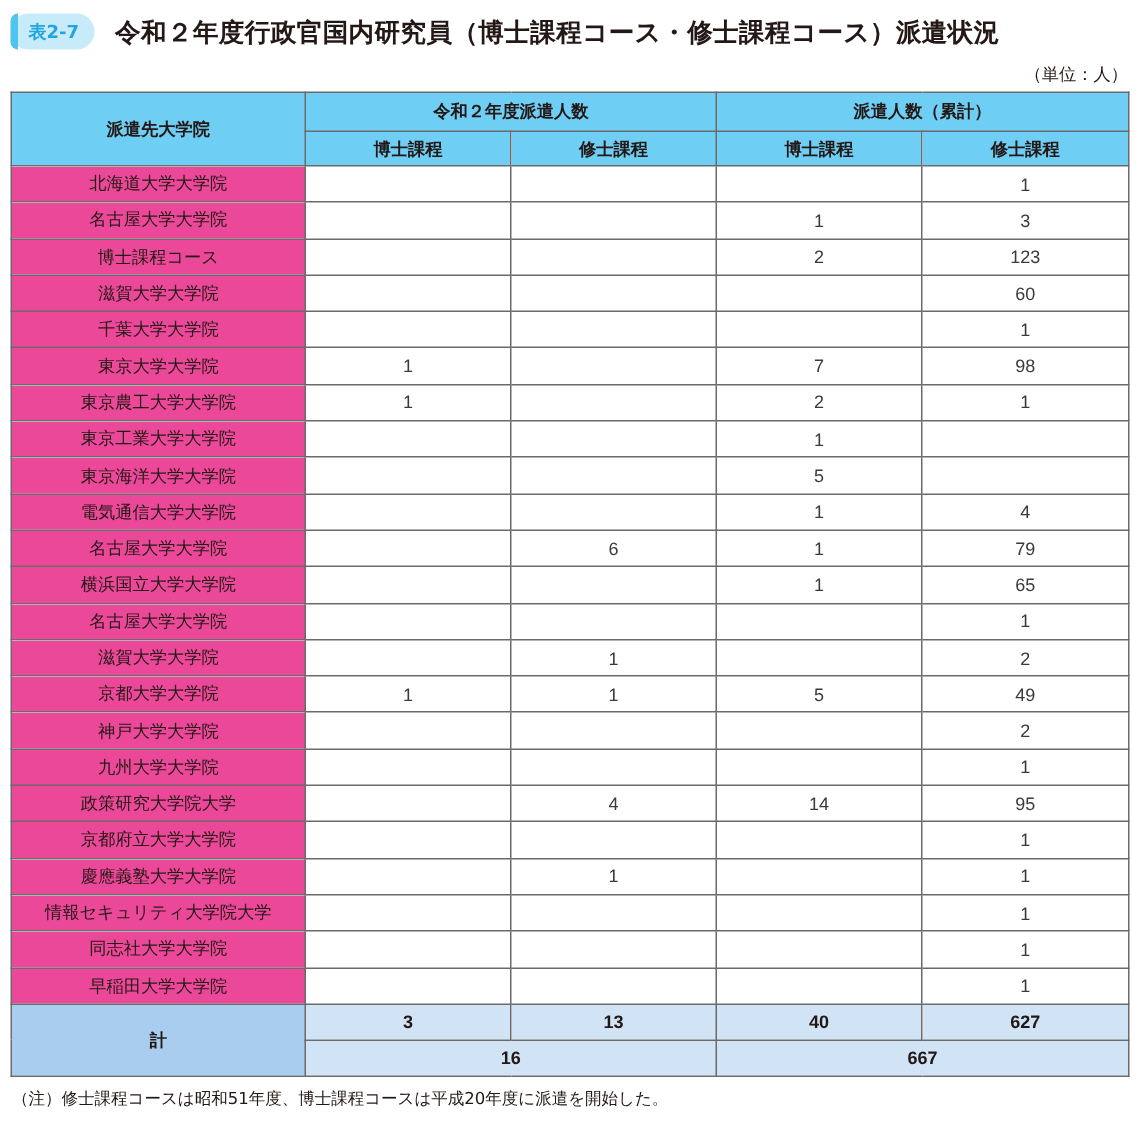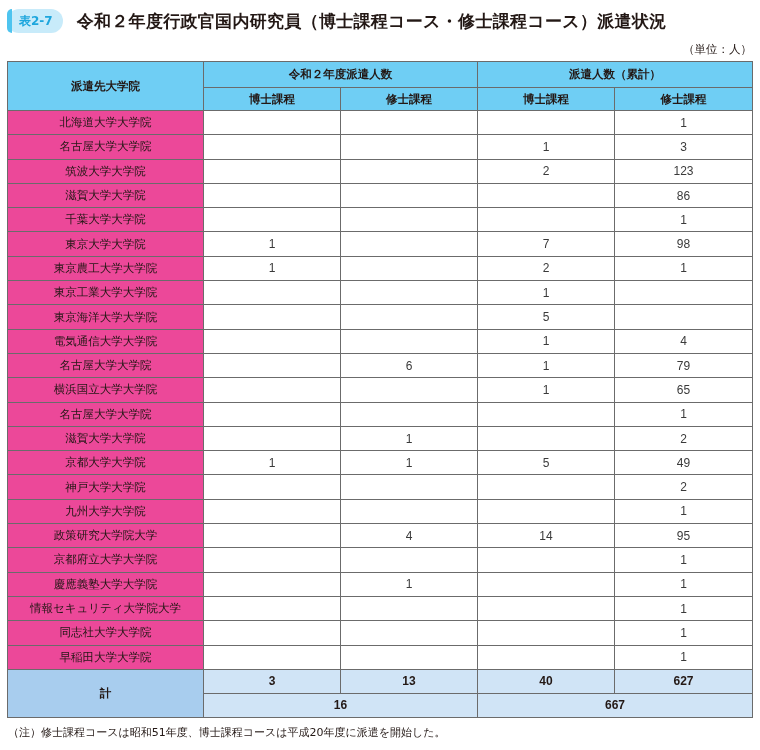--- a/index.html
+++ b/index.html
@@ -164,32 +164,32 @@
         <td class="val">1</td>
       </tr>
       <tr>
         <td class="name">名古屋大学大学院</td>
         <td class="val"></td>
         <td class="val"></td>
         <td class="val">1</td>
         <td class="val">3</td>
       </tr>
       <tr>
-        <td class="name">筑波大学大学院</td>
+        <td class="name">博士課程コース</td>
         <td class="val"></td>
         <td class="val"></td>
         <td class="val">2</td>
         <td class="val">123</td>
       </tr>
       <tr>
         <td class="name">滋賀大学大学院</td>
         <td class="val"></td>
         <td class="val"></td>
         <td class="val"></td>
-        <td class="val">86</td>
+        <td class="val">60</td>
       </tr>
       <tr>
         <td class="name">千葉大学大学院</td>
         <td class="val"></td>
         <td class="val"></td>
         <td class="val"></td>
         <td class="val">1</td>
       </tr>
       <tr>
         <td class="name">東京大学大学院</td>

